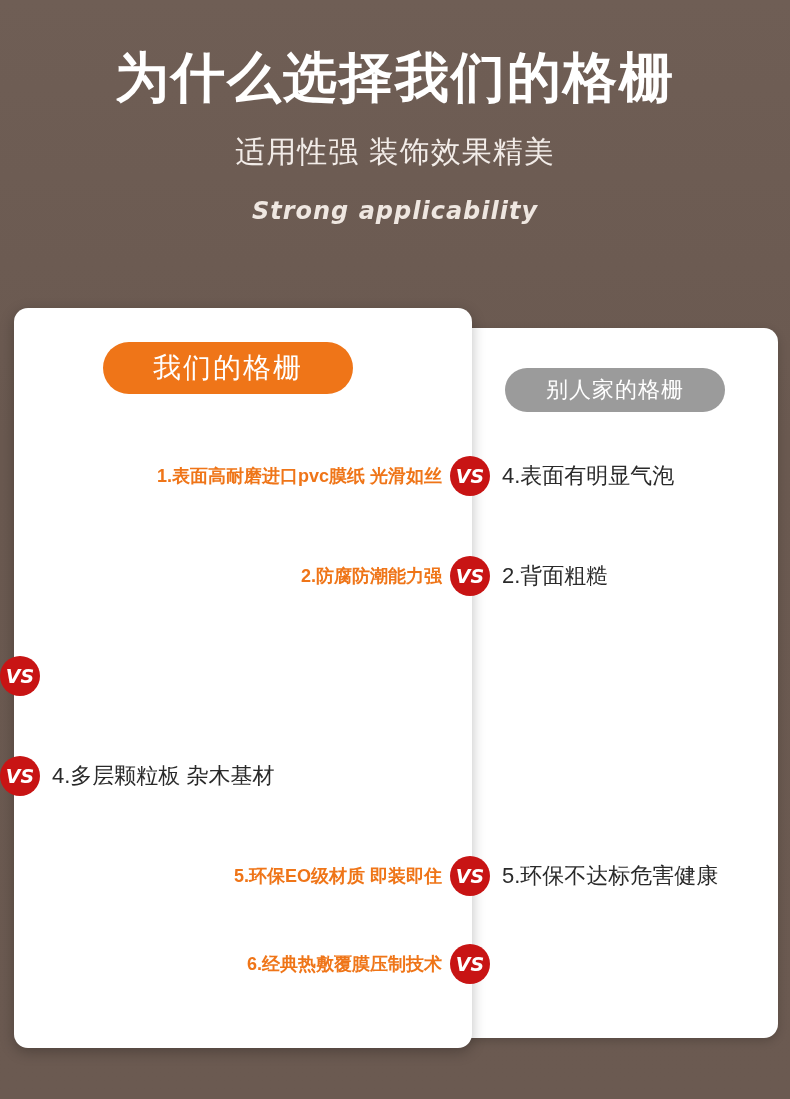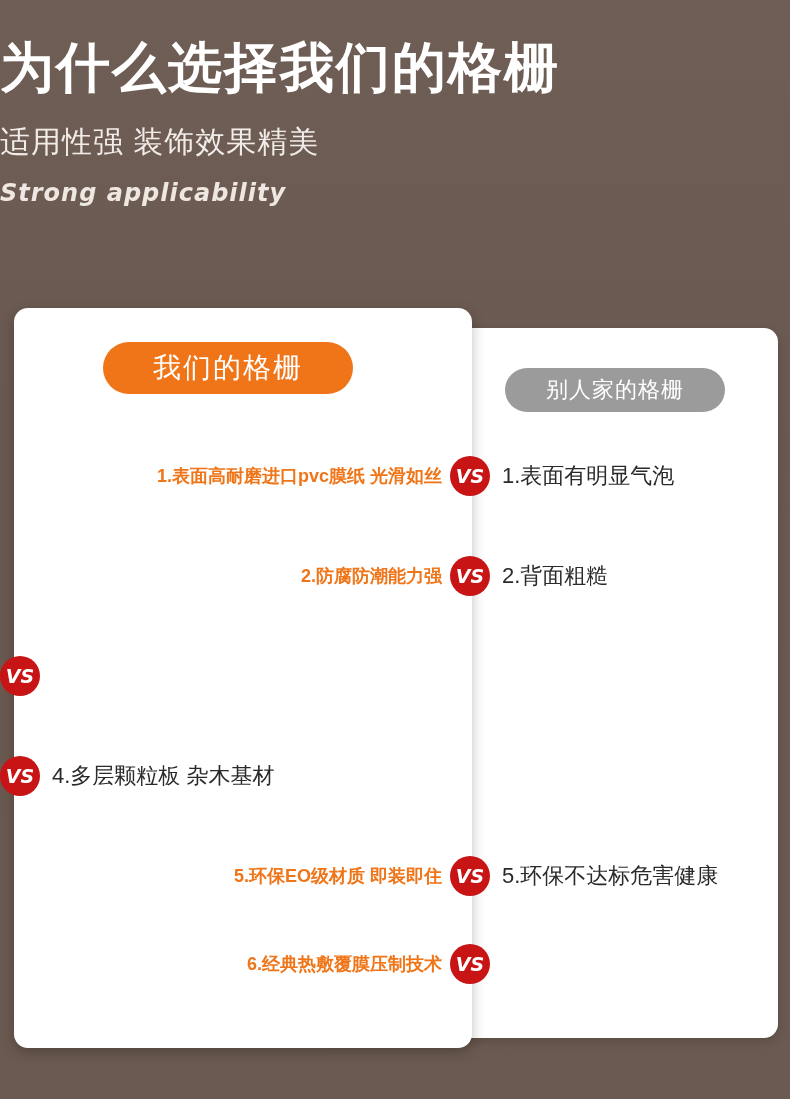--- a/index.html
+++ b/index.html
@@ -17,39 +17,39 @@
   .page {
     position: relative;
     width: 790px;
     height: 1099px;
     background: linear-gradient(180deg, #6f5e55 0%, #6a5950 40%, #6b5a51 100%);
     box-sizing: border-box;
   }
 
   
   .header {
-    padding-top: 36px;
-    text-align: left;
+    padding-top: 46px;
+    text-align: center;
   }
   .main-title {
     font-size: 54px;
     font-weight: bold;
     color: #ffffff;
     letter-spacing: 2px;
     line-height: 1.15;
     margin: 0;
   }
   .sub-title {
     margin-top: 24px;
     font-size: 30px;
     color: #f2ece8;
     letter-spacing: 1px;
   }
   .en-title {
-    margin-top: 16px;
+    margin-top: 24px;
     font-size: 24px;
     color: #efe7e1;
     font-style: italic;
     font-weight: bold;
     letter-spacing: 1px;
     font-family: "DejaVu Sans", "Liberation Sans", sans-serif;
   }
 
   
   .panels {
@@ -181,21 +181,21 @@
     <div class="panel panel-left"></div>
 
     <div class="tag-ours">我们的格栅</div>
     <div class="tag-theirs">别人家的格栅</div>
 
     <div class="rows">
 
       <div class="row" style="top:152px;">
         <div class="cell-left">1.表面高耐磨进口pvc膜纸 光滑如丝</div>
         <div class="vs">VS</div>
-        <div class="cell-right">1.表面有明显气泡</div>
+        <div class="cell-right">4.表面有明显气泡</div>
       </div>
 
       <div class="row" style="top:252px;">
         <div class="cell-left">2.防腐防潮能力强</div>
         <div class="vs">VS</div>
         <div class="cell-right">2.背面粗糙</div>
       </div>
 
       <div class="row" style="top:352px;">
         <div class="vs">VS</div>

